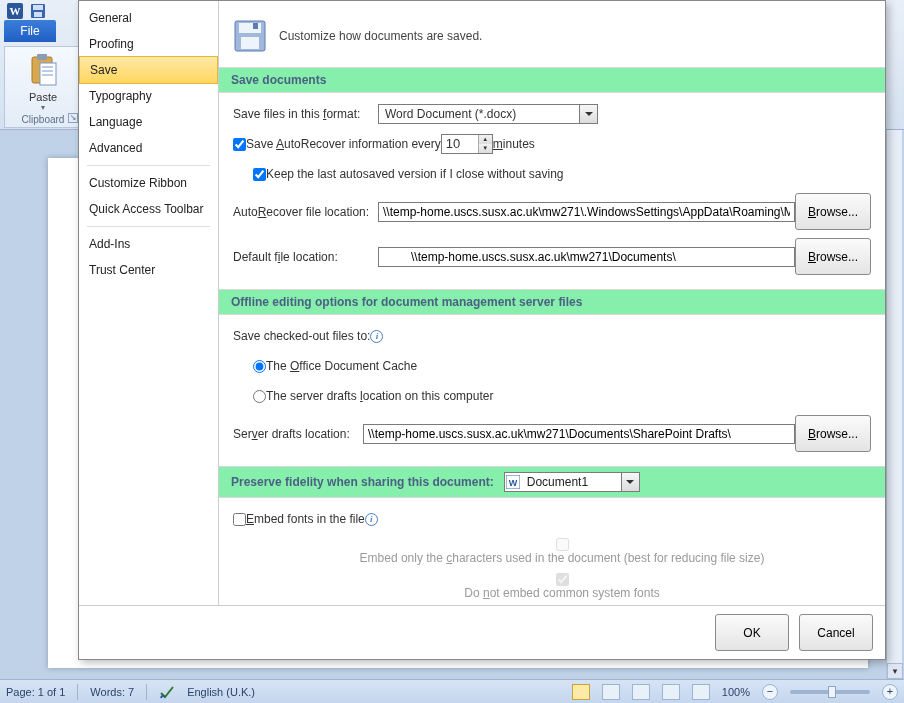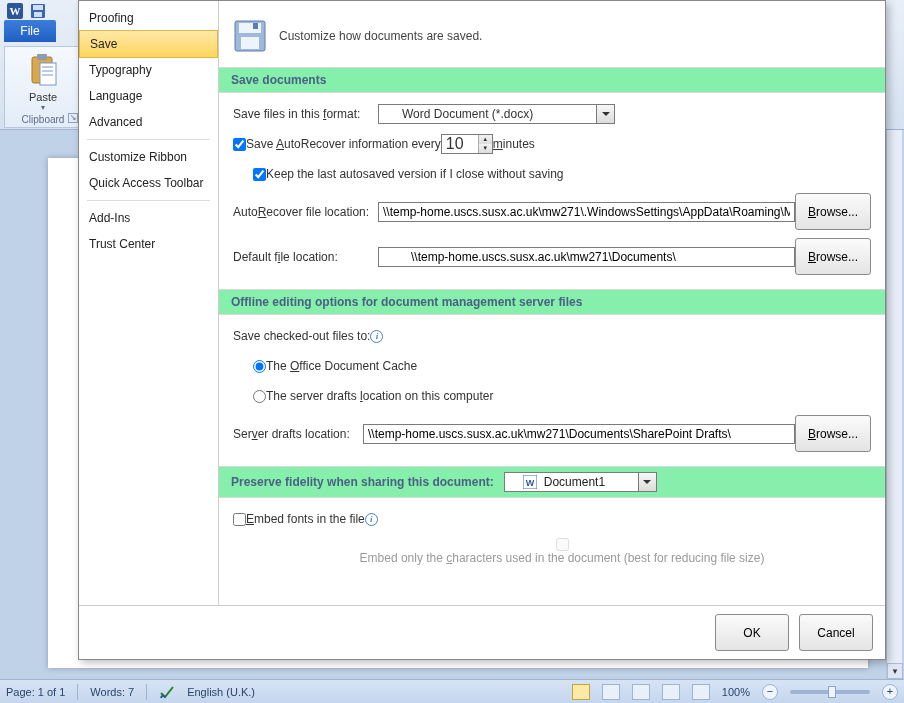--- a/index.html
+++ b/index.html
@@ -99,30 +99,29 @@
     background:#86efac; border-top:1px solid #d9d9d9; border-bottom:1px solid #d9d9d9;
     color:#4b6184; font-weight:bold; padding:5px 12px; font-size:12px;
   }
   .section-body { padding:10px 14px 6px 14px; }
   .row { display:flex; align-items:center; margin-bottom:8px; min-height:22px;}
   .lbl { font-size:12px; }
   .lbl u { text-decoration:underline; }
   .combo {
     display:inline-flex; align-items:center; border:1px solid #7a7a7a; height:20px;
     background:#fff;
-    padding-left:17px;
   }
   .combo .val { padding:0 6px; font-size:12px; min-width:150px;}
   .combo .arrow { width:18px; height:18px; border-left:1px solid #7a7a7a;
     background:linear-gradient(#f7f7f7,#dcdcdc); display:flex; align-items:center; justify-content:center;}
   .combo .arrow::after{content:"";border:4px solid transparent;border-top-color:#333;margin-top:3px;}
   .spin {
     display:inline-flex; border:1px solid #7a7a7a; height:20px; background:#fff;
   }
-  .spin .val { width:36px; text-align:left; padding:0 4px; font-size:16px; line-height:18px;}
+  .spin .val { width:36px; text-align:left; padding:0 4px; font-size:13px; line-height:18px;}
   .spin .btns { display:flex; flex-direction:column; width:14px; border-left:1px solid #aaa;}
   .spin .btns div{flex:1; background:linear-gradient(#f2f2f2,#ddd); font-size:6px; text-align:center; line-height:8px;}
   input.text {
     border:1px solid #7a7a7a; height:20px; font-size:12px; padding:0 4px; background:#fff;
     font-family:inherit;
   }
   .btn {
     height:37px; padding:0 12px; font-size:12px;
     background:linear-gradient(#fbfbfb,#e4e4e4);
     border:1px solid #8a8a8a; border-radius:3px;
@@ -186,20 +185,21 @@
 
 <div class="doc-bg"></div>
 <div class="page"></div>
 <div class="vscroll">
   <div class="downbtn">▾</div>
 </div>
 
 <div class="dialog">
   <div class="dialog-body">
     <div class="catlist">
+      <div class="catitem">General</div>
       <div class="catitem">Proofing</div>
       <div class="catitem sel">Save</div>
       <div class="catitem">Typography</div>
       <div class="catitem">Language</div>
       <div class="catitem">Advanced</div>
       <div class="cat-sep"></div>
       <div class="catitem">Customize Ribbon</div>
       <div class="catitem">Quick Access Toolbar</div>
       <div class="cat-sep"></div>
       <div class="catitem">Add-Ins</div>
@@ -292,20 +292,24 @@
       </div>
       <div class="section-body">
         <div class="row">
           <input type="checkbox" class="chk" style="">
           <span class="lbl"><u>E</u>mbed fonts in the file</span>
           <span class="info-icon">i</span>
         </div>
         <div class="row indent1 disabled">
           <input type="checkbox" class="chk" disabled="" style="">
           <span class="lbl">Embed only the <u>c</u>haracters used in the document (best for reducing file size)</span>
+        </div>
+        <div class="row indent1 disabled">
+          <input type="checkbox" class="chk" checked="" disabled="" style="">
+          <span class="lbl">Do <u>n</u>ot embed common system fonts</span>
         </div>
       </div>
 
       <div style="flex:1"></div>
     </div>
   </div>
   <div class="dialog-footer">
     <button class="btn">OK</button>
     <button class="btn">Cancel</button>
   </div>

